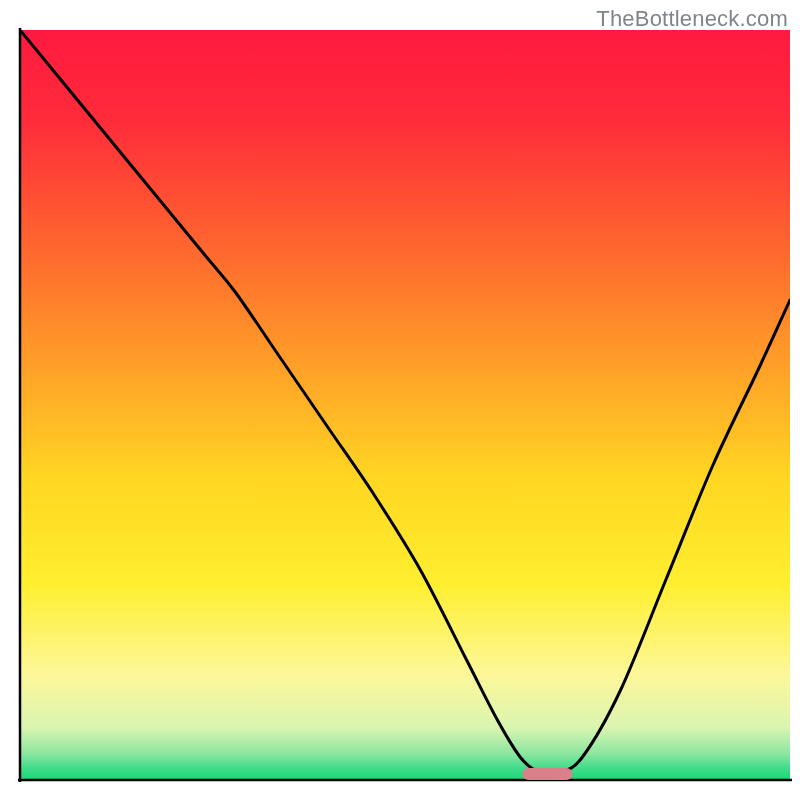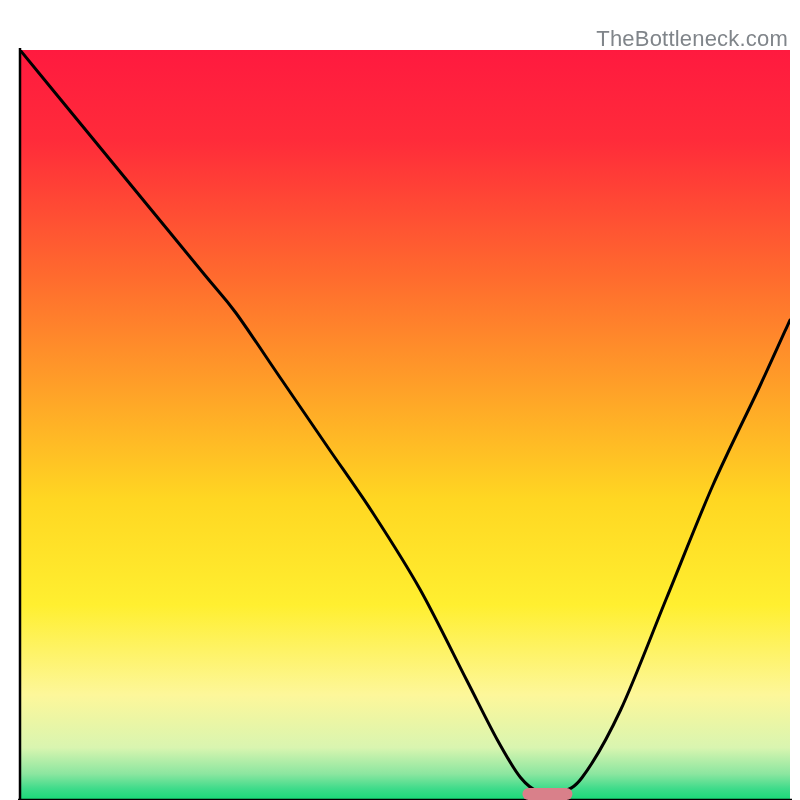--- a/index.html
+++ b/index.html
@@ -7,21 +7,20 @@
     padding: 0;
     width: 800px;
     height: 800px;
     background: #ffffff;
     font-family: Arial, sans-serif;
   }
   .chart-container {
     position: relative;
     width: 800px;
     height: 756px;
-    margin-top: 20px;
   }
   .watermark {
     position: absolute;
     top: 6px;
     right: 12px;
     font-size: 22px;
     color: #80858a;
     font-weight: 400;
     letter-spacing: 0.2px;
   }

